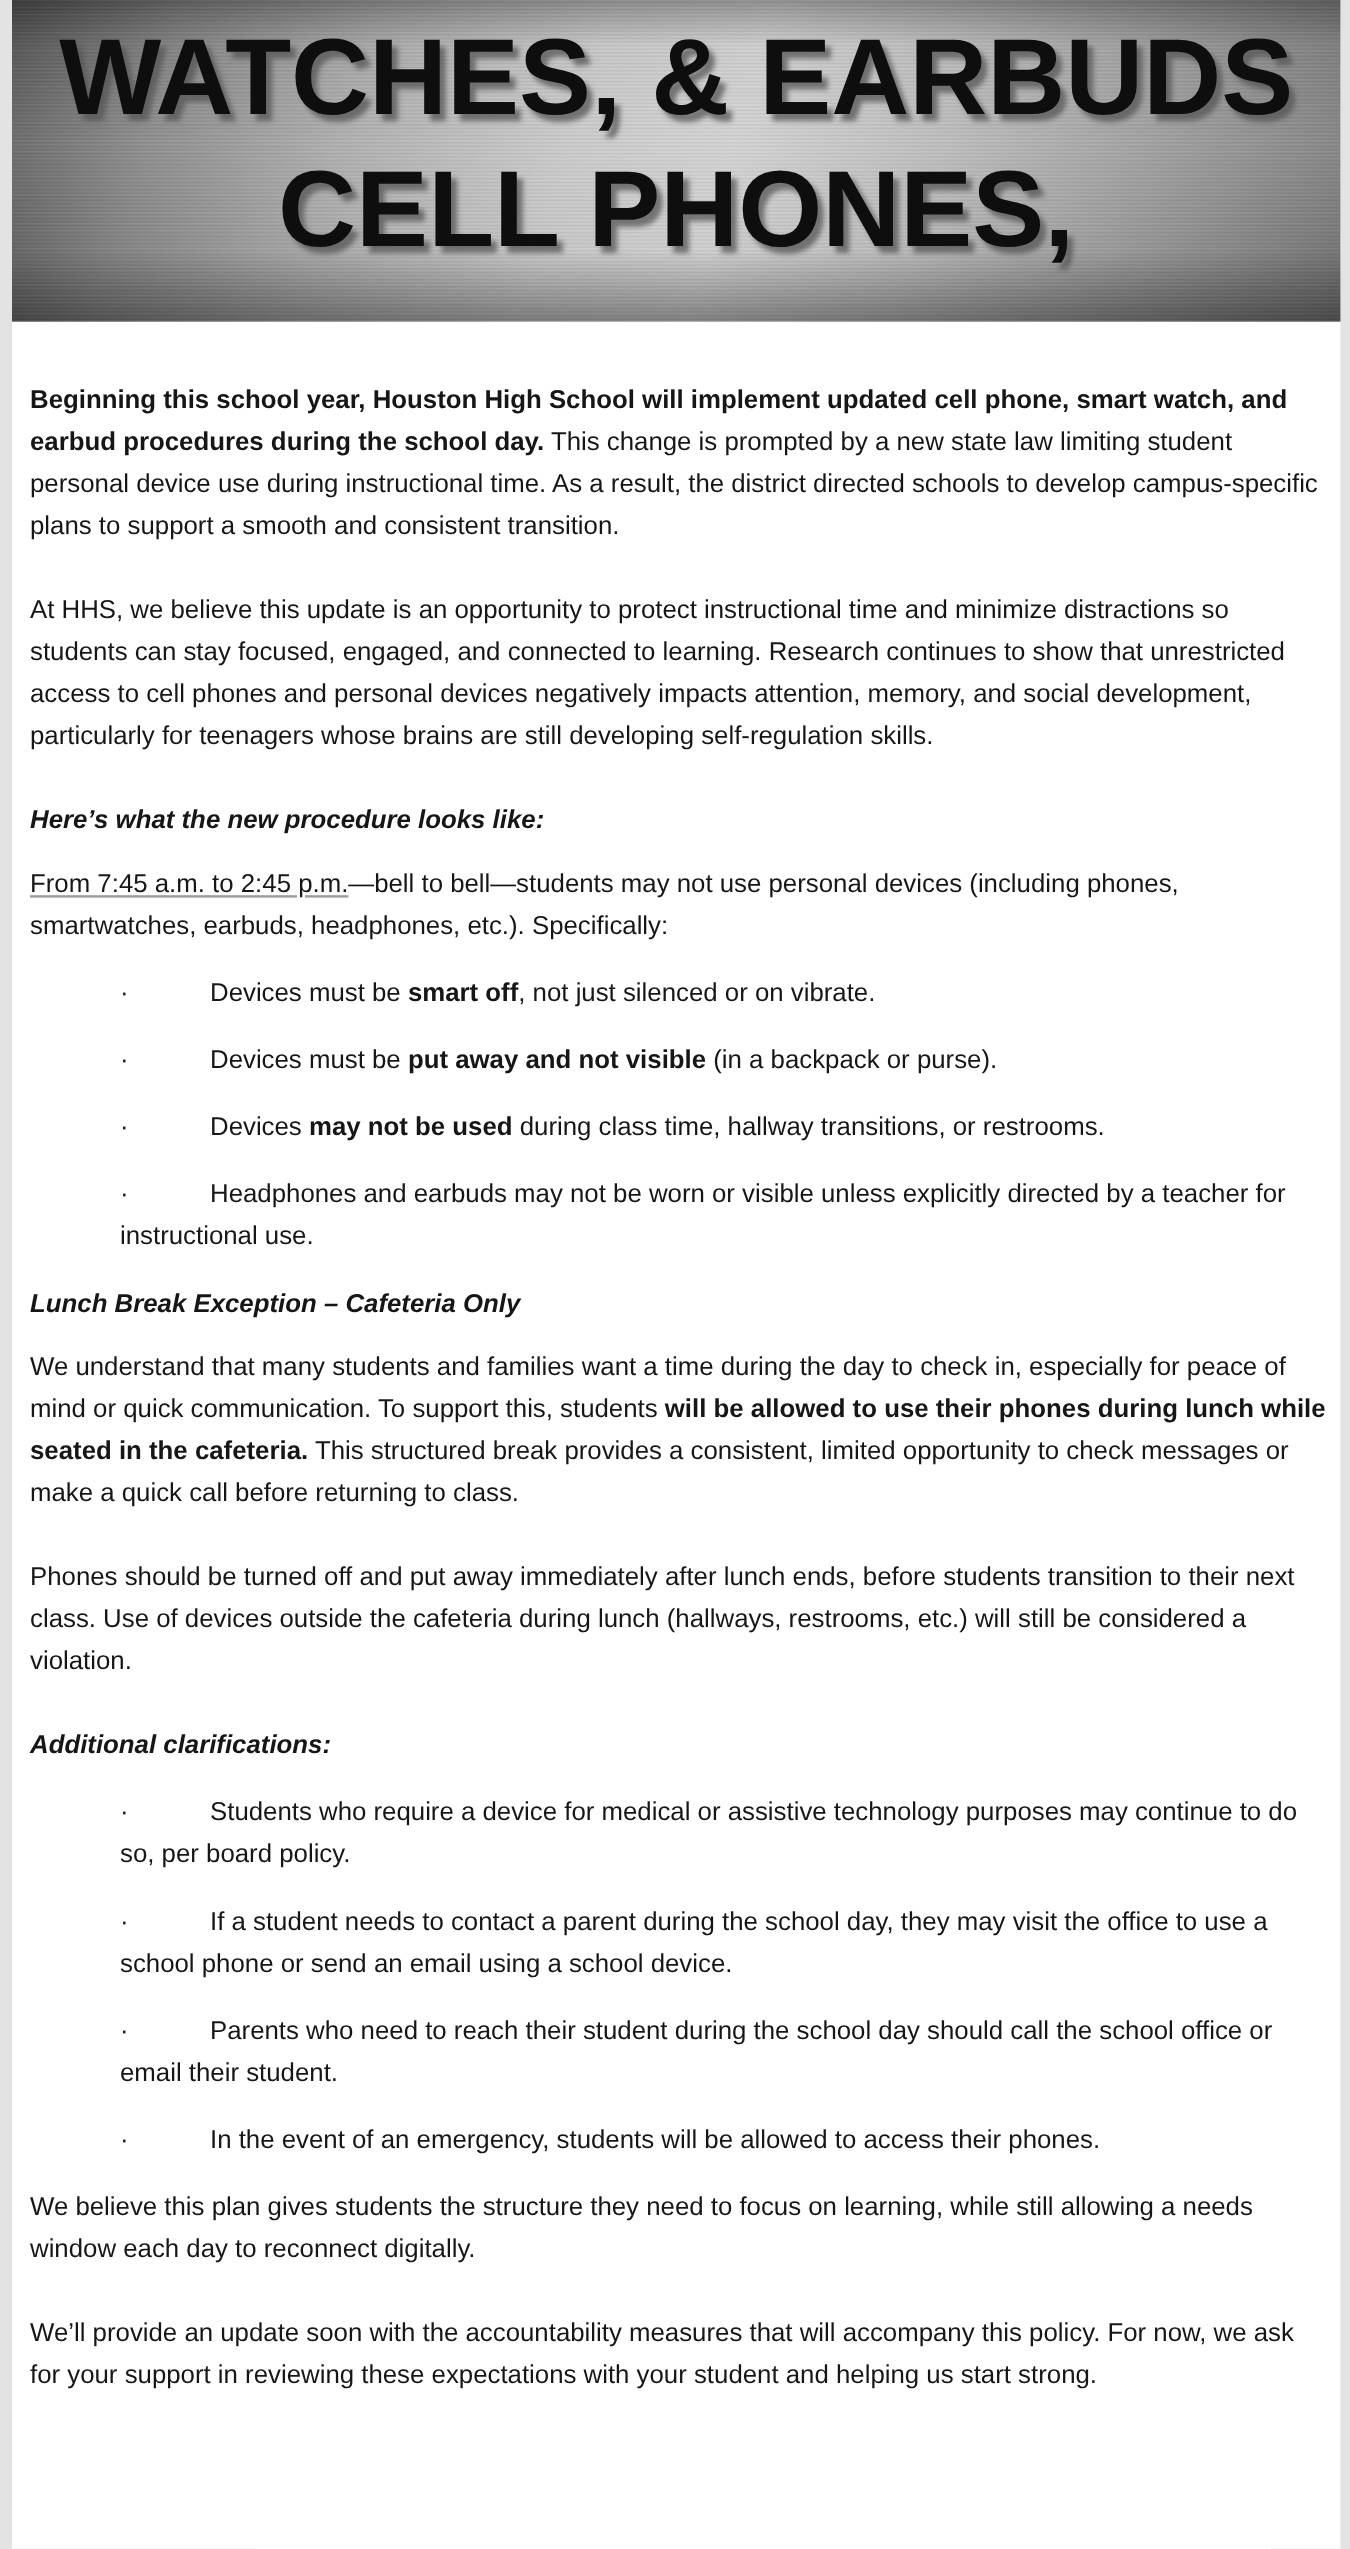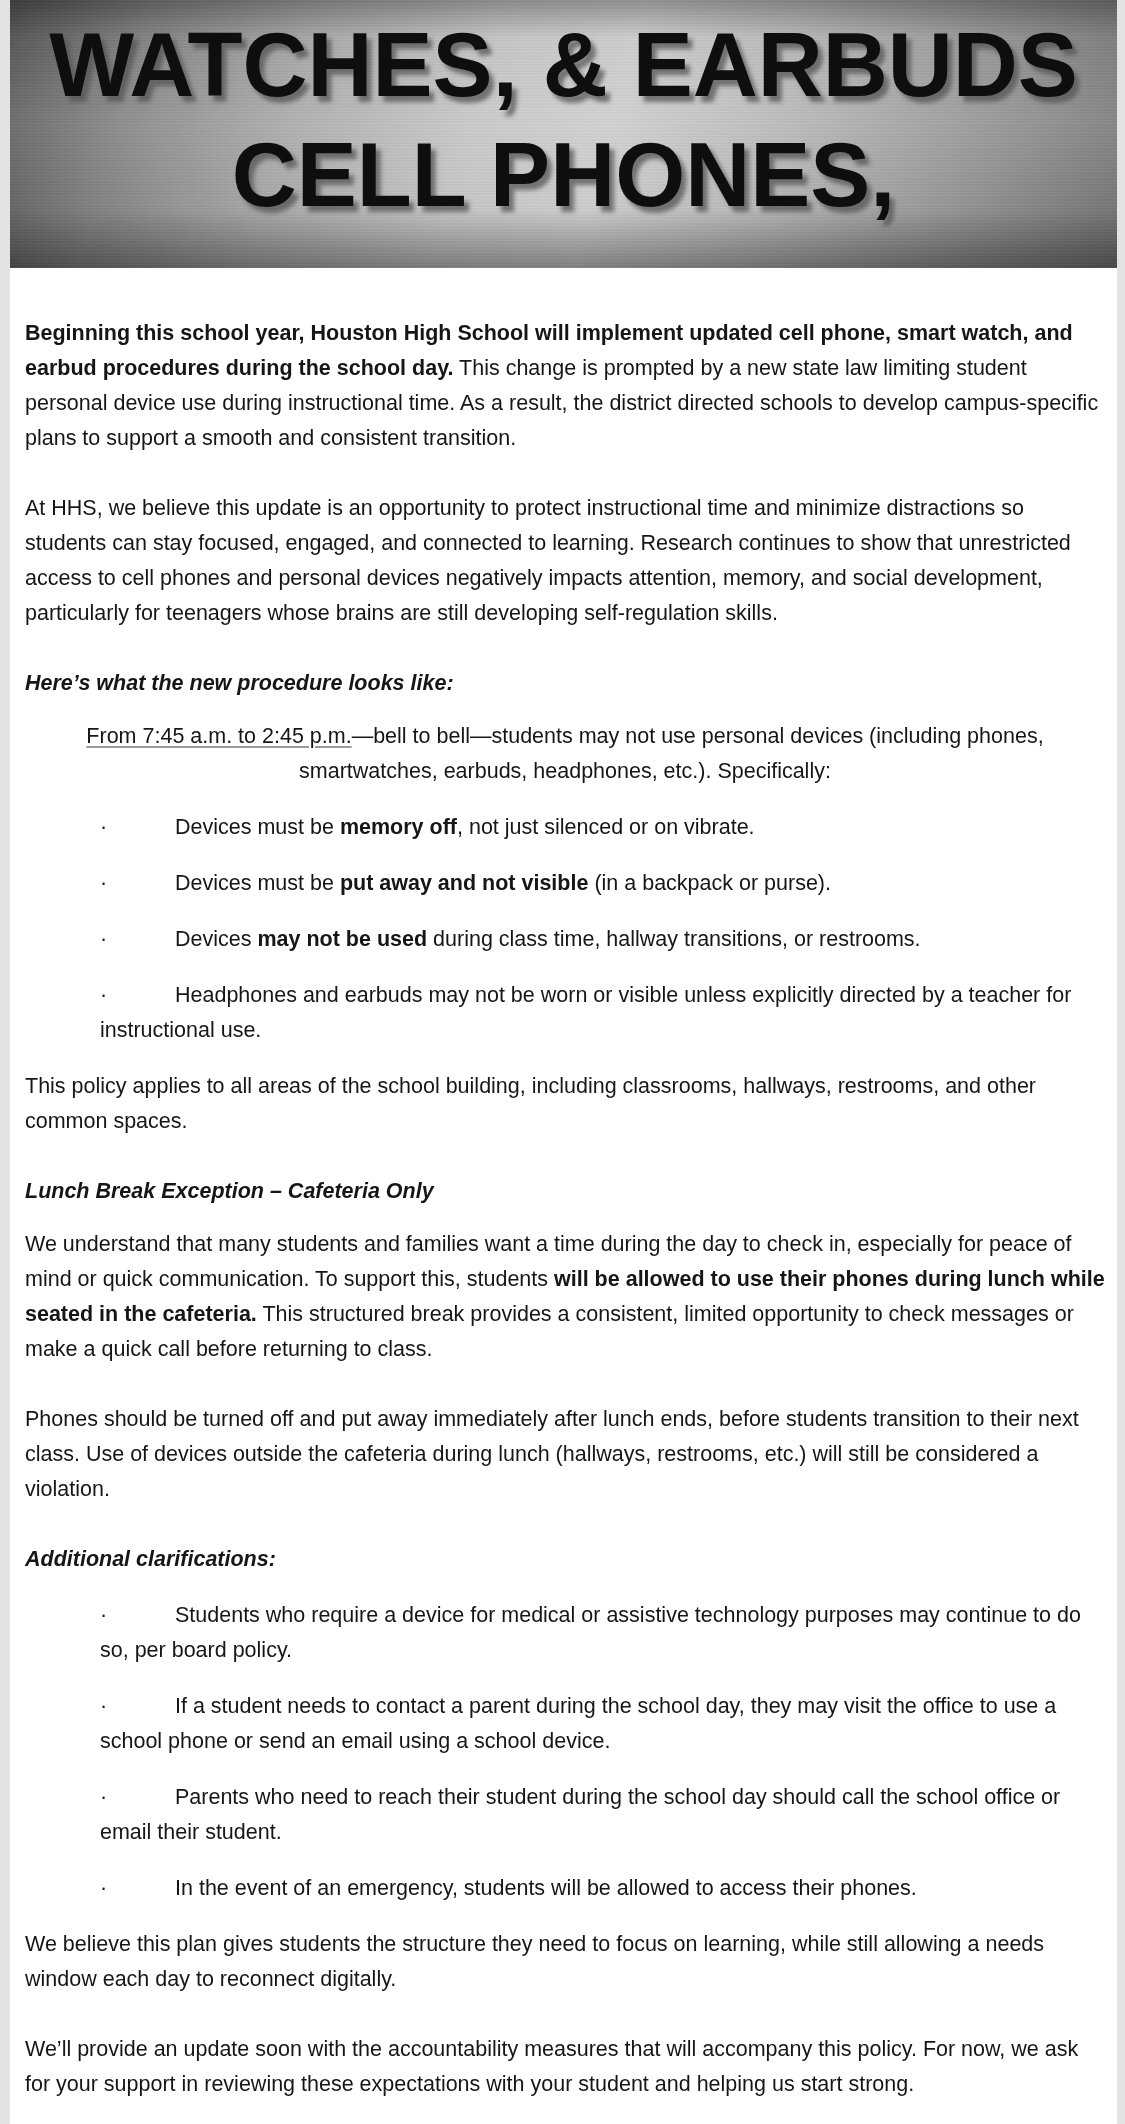--- a/index.html
+++ b/index.html
@@ -51,21 +51,21 @@
   }
   
   .content {
     padding: 30px 12px 60px 15px;
     font-size: 21.5px;
     line-height: 35px;
     color: #161616;
   }
   .block { margin: 18px 0 35px 0; }
   .block.heading { margin-bottom: 0; font-weight: bold; font-style: italic; }
-  .block.tight { margin-bottom: 0; text-align: center; }
+  .block.tight { margin-bottom: 0; }
   .block.bullet { margin: 21px 0; padding-left: 75px; }
   .dot {
     display: inline-block;
     width: 75px;
   }
   .b { font-weight: bold; }
   .u {
     text-decoration: underline;
     text-decoration-color: #9b9b9b;
     text-underline-offset: 3px;
@@ -80,25 +80,24 @@
     <div class="banner">
       <div class="banner-line">WATCHES, &amp; EARBUDS</div>
       <div class="banner-line">CELL PHONES,</div>
     </div>
 
     <div class="content" id="content">
         <div class="block paragraph"><span class="b">Beginning this school year, Houston High School will implement updated cell phone, smart watch, and earbud procedures during the school day.</span><span> This change is prompted by a new state law limiting student personal device use during instructional time. As a result, the district directed schools to develop campus-specific plans to support a smooth and consistent transition.</span></div>
         <div class="block paragraph"><span>At HHS, we believe this update is an opportunity to protect instructional time and minimize distractions so students can stay focused, engaged, and connected to learning. Research continues to show that unrestricted access to cell phones and personal devices negatively impacts attention, memory, and social development, particularly for teenagers whose brains are still developing self-regulation skills.</span></div>
         <div class="block heading"><span class="b">Here’s what the new procedure looks like:</span></div>
         <div class="block paragraph tight"><span class="u">From 7:45 a.m. to 2:45 p.m.</span><span>—bell to bell—students may not use personal devices (including phones, smartwatches, earbuds, headphones, etc.). Specifically:</span></div>
-        <div class="block bullet"><span class="dot">·</span><span>Devices must be </span><span class="b">memory off</span><span>, not just silenced or on vibrate.</span></div>
+        <div class="block bullet"><span class="dot">·</span><span>Devices must be </span><span class="b">smart off</span><span>, not just silenced or on vibrate.</span></div>
         <div class="block bullet"><span class="dot">·</span><span>Devices must be </span><span class="b">put away and not visible</span><span> (in a backpack or purse).</span></div>
         <div class="block bullet"><span class="dot">·</span><span>Devices </span><span class="b">may not be used</span><span> during class time, hallway transitions, or restrooms.</span></div>
         <div class="block bullet"><span class="dot">·</span><span>Headphones and earbuds may not be worn or visible unless explicitly directed by a teacher for instructional use.</span></div>
-        <div class="block paragraph"><span>This policy applies to all areas of the school building, including classrooms, hallways, restrooms, and other common spaces.</span></div>
         <div class="block heading"><span class="b">Lunch Break Exception – Cafeteria Only</span></div>
         <div class="block paragraph"><span>We understand that many students and families want a time during the day to check in, especially for peace of mind or quick communication. To support this, students </span><span class="b">will be allowed to use their phones during lunch while seated in the cafeteria.</span><span> This structured break provides a consistent, limited opportunity to check messages or make a quick call before returning to class.</span></div>
         <div class="block paragraph"><span>Phones should be turned off and put away immediately after lunch ends, before students transition to their next class. Use of devices outside the cafeteria during lunch (hallways, restrooms, etc.) will still be considered a violation.</span></div>
         <div class="block heading"><span class="b">Additional clarifications:</span></div>
         <div class="block bullet"><span class="dot">·</span><span>Students who require a device for medical or assistive technology purposes may continue to do so, per board policy.</span></div>
         <div class="block bullet"><span class="dot">·</span><span>If a student needs to contact a parent during the school day, they may visit the office to use a school phone or send an email using a school device.</span></div>
         <div class="block bullet"><span class="dot">·</span><span>Parents who need to reach their student during the school day should call the school office or email their student.</span></div>
         <div class="block bullet"><span class="dot">·</span><span>In the event of an emergency, students will be allowed to access their phones.</span></div>
         <div class="block paragraph"><span>We believe this plan gives students the structure they need to focus on learning, while still allowing a needs window each day to reconnect digitally.</span></div>
         <div class="block paragraph"><span>We’ll provide an update soon with the accountability measures that will accompany this policy. For now, we ask for your support in reviewing these expectations with your student and helping us start strong.</span></div>

